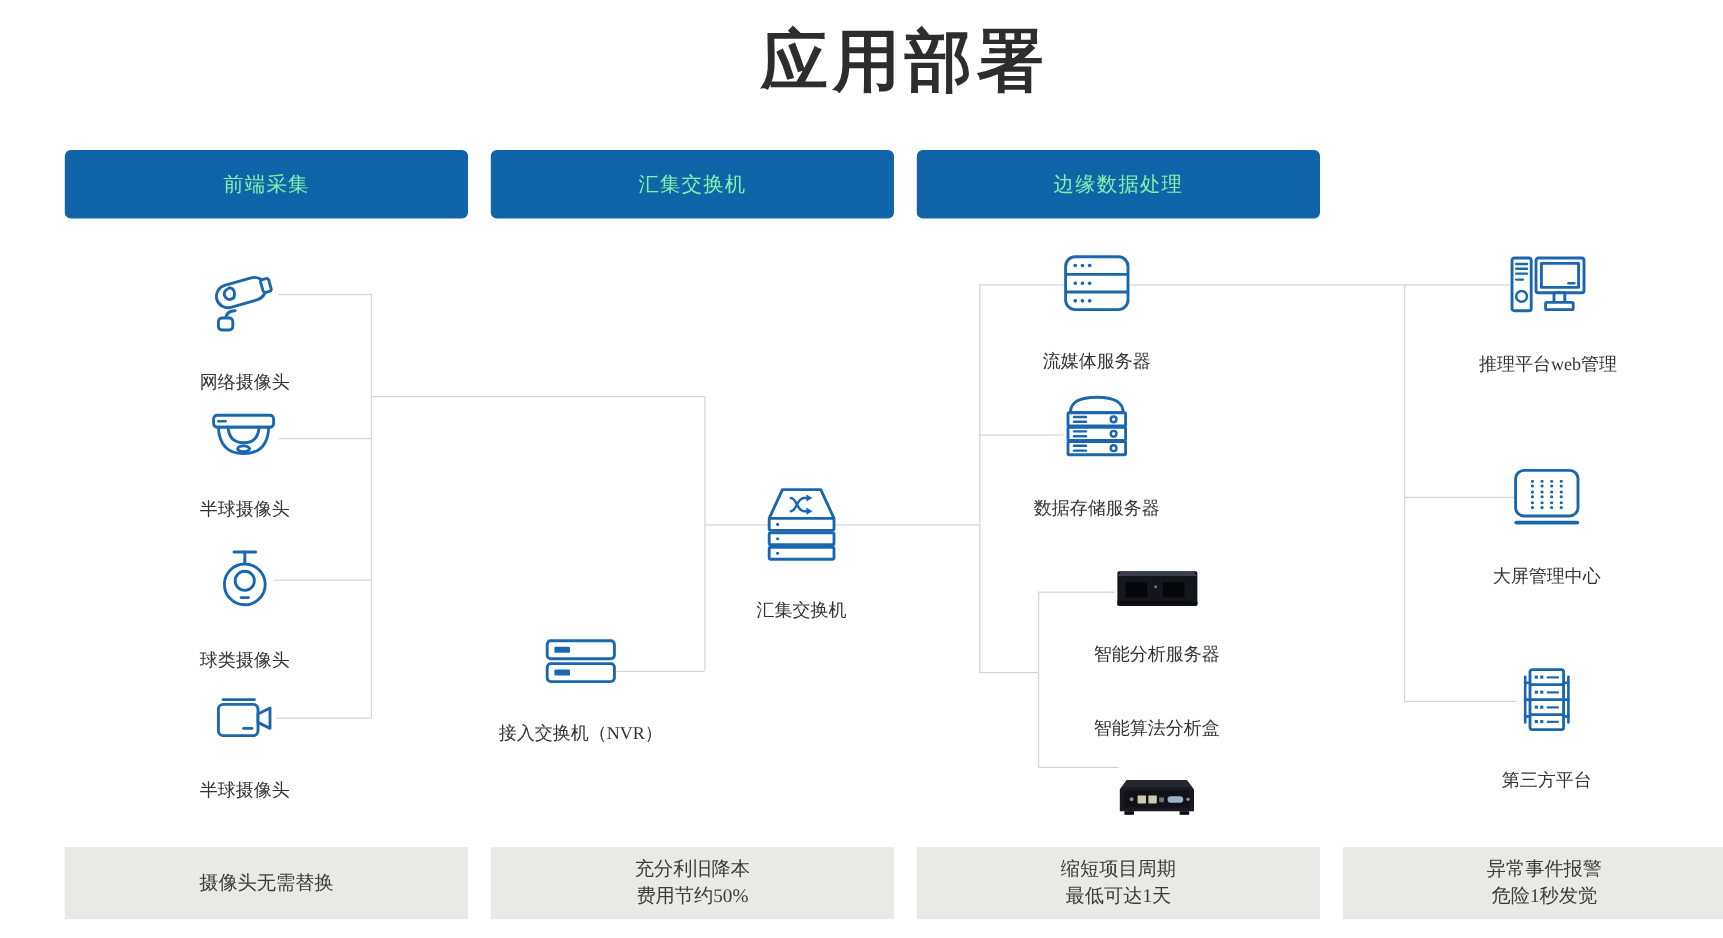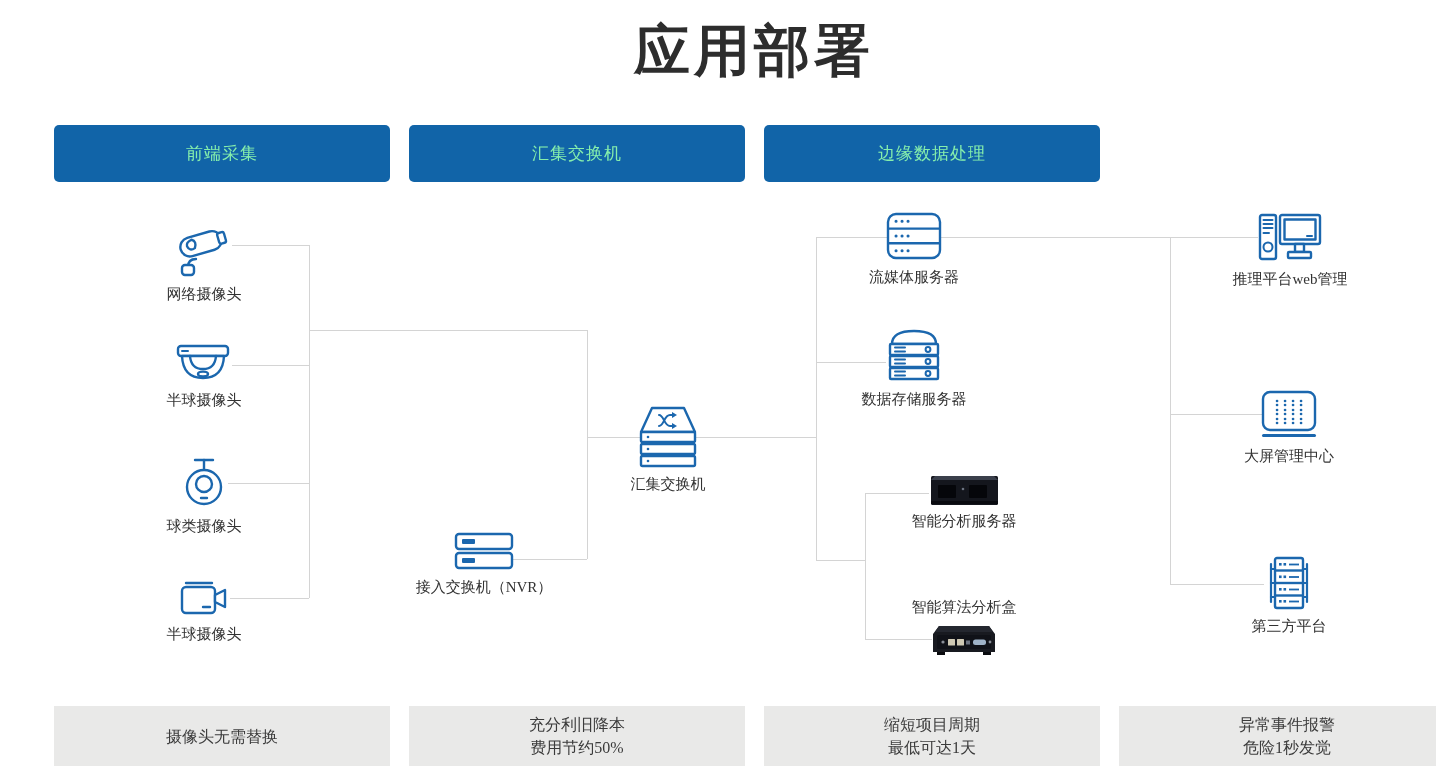--- a/index.html
+++ b/index.html
@@ -8,21 +8,21 @@
   .title{position:absolute;top:14px;left:0;width:100%;text-align:center;
          font-size:56px;font-weight:bold;color:#2d2d2d;letter-spacing:4px;}
   .header-bar{position:absolute;top:125px;height:57px;width:336px;background:#1164a8;
          border-radius:5px;color:#86efac;font-size:17px;letter-spacing:1px;
          display:flex;align-items:center;justify-content:center;}
   .footer-bar{position:absolute;top:706px;height:60px;width:336px;background:#e9e9e8;
          color:#3b3b3b;font-size:16px;line-height:23px;text-align:center;
          display:flex;flex-direction:column;align-items:center;justify-content:center;}
   .line{position:absolute;background:#d4d4d4;}
   .line.h{height:1px;} .line.v{width:1px;}
-  .node{position:absolute;display:flex;flex-direction:column;align-items:center;}
+  .node{position:absolute;display:flex;flex-direction:column;align-items:center;gap:24px;}
   .node .label{font-size:15px;color:#333;margin-top:7px;white-space:nowrap;}
   .node .label.above{margin-top:0;margin-bottom:7px;}
   svg{display:block;}
 </style>
 </head>
 <body>
 
 <div class="stage">
 
   <div class="title">应用部署</div>

